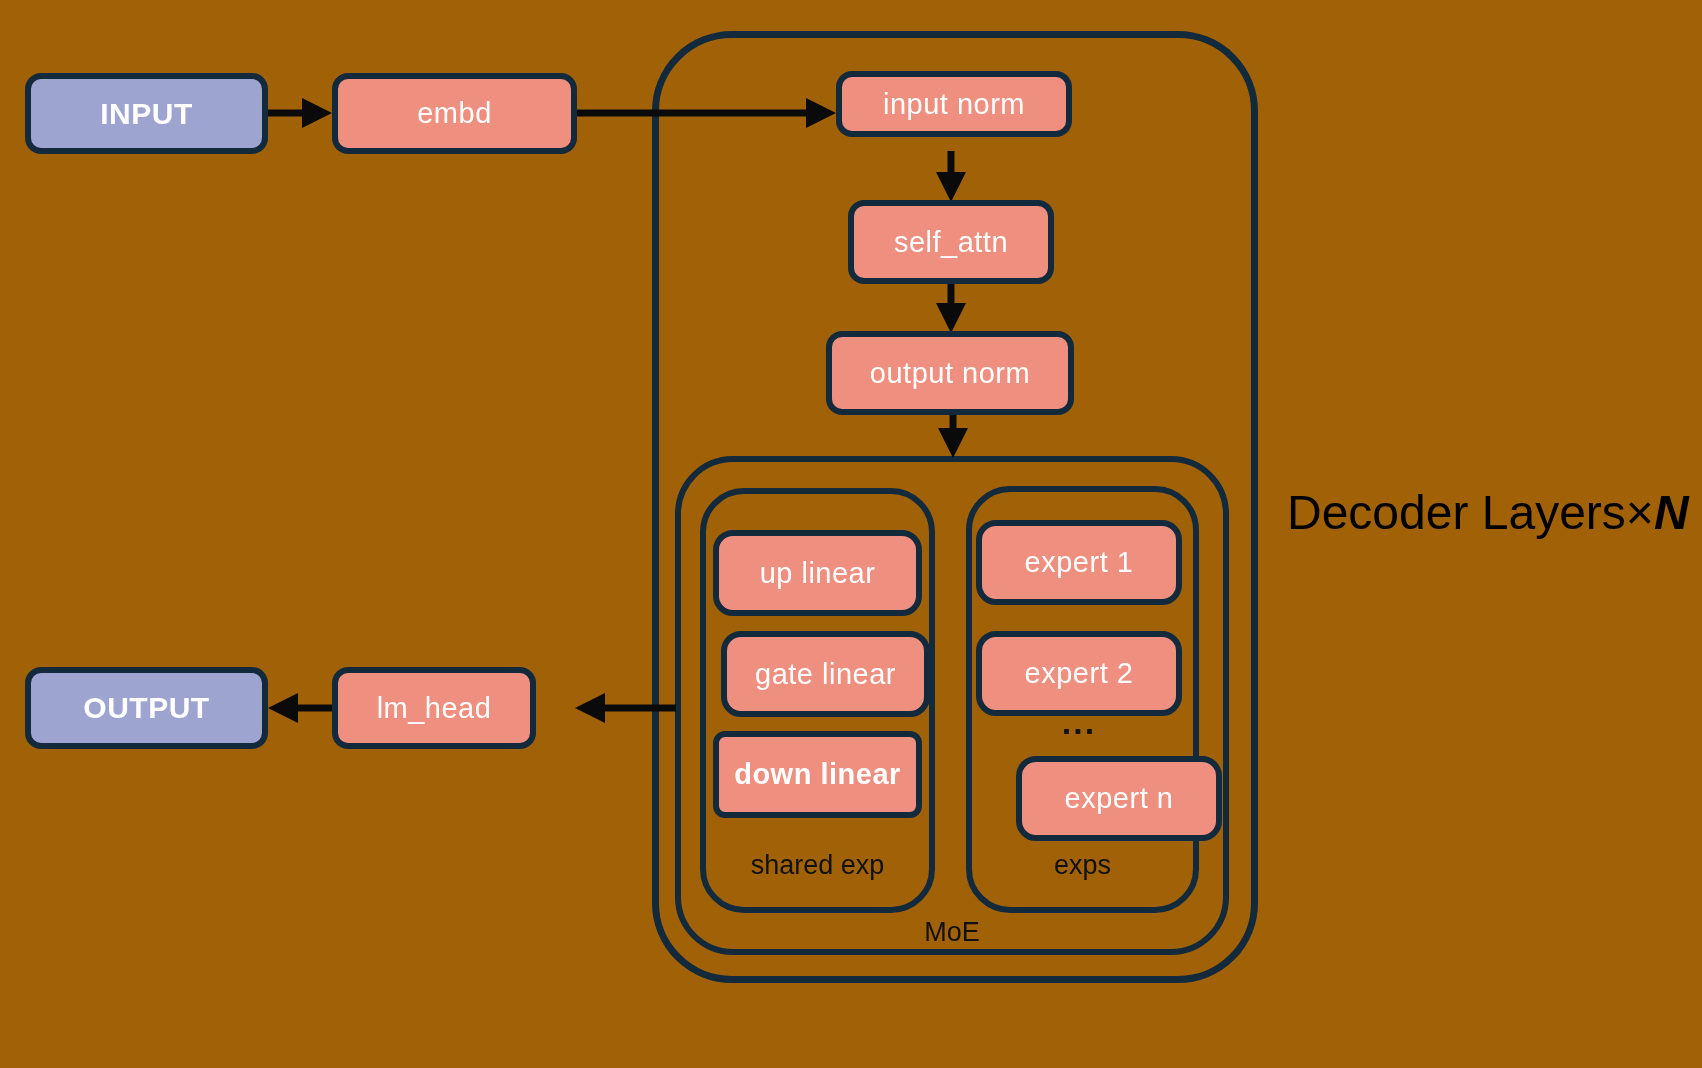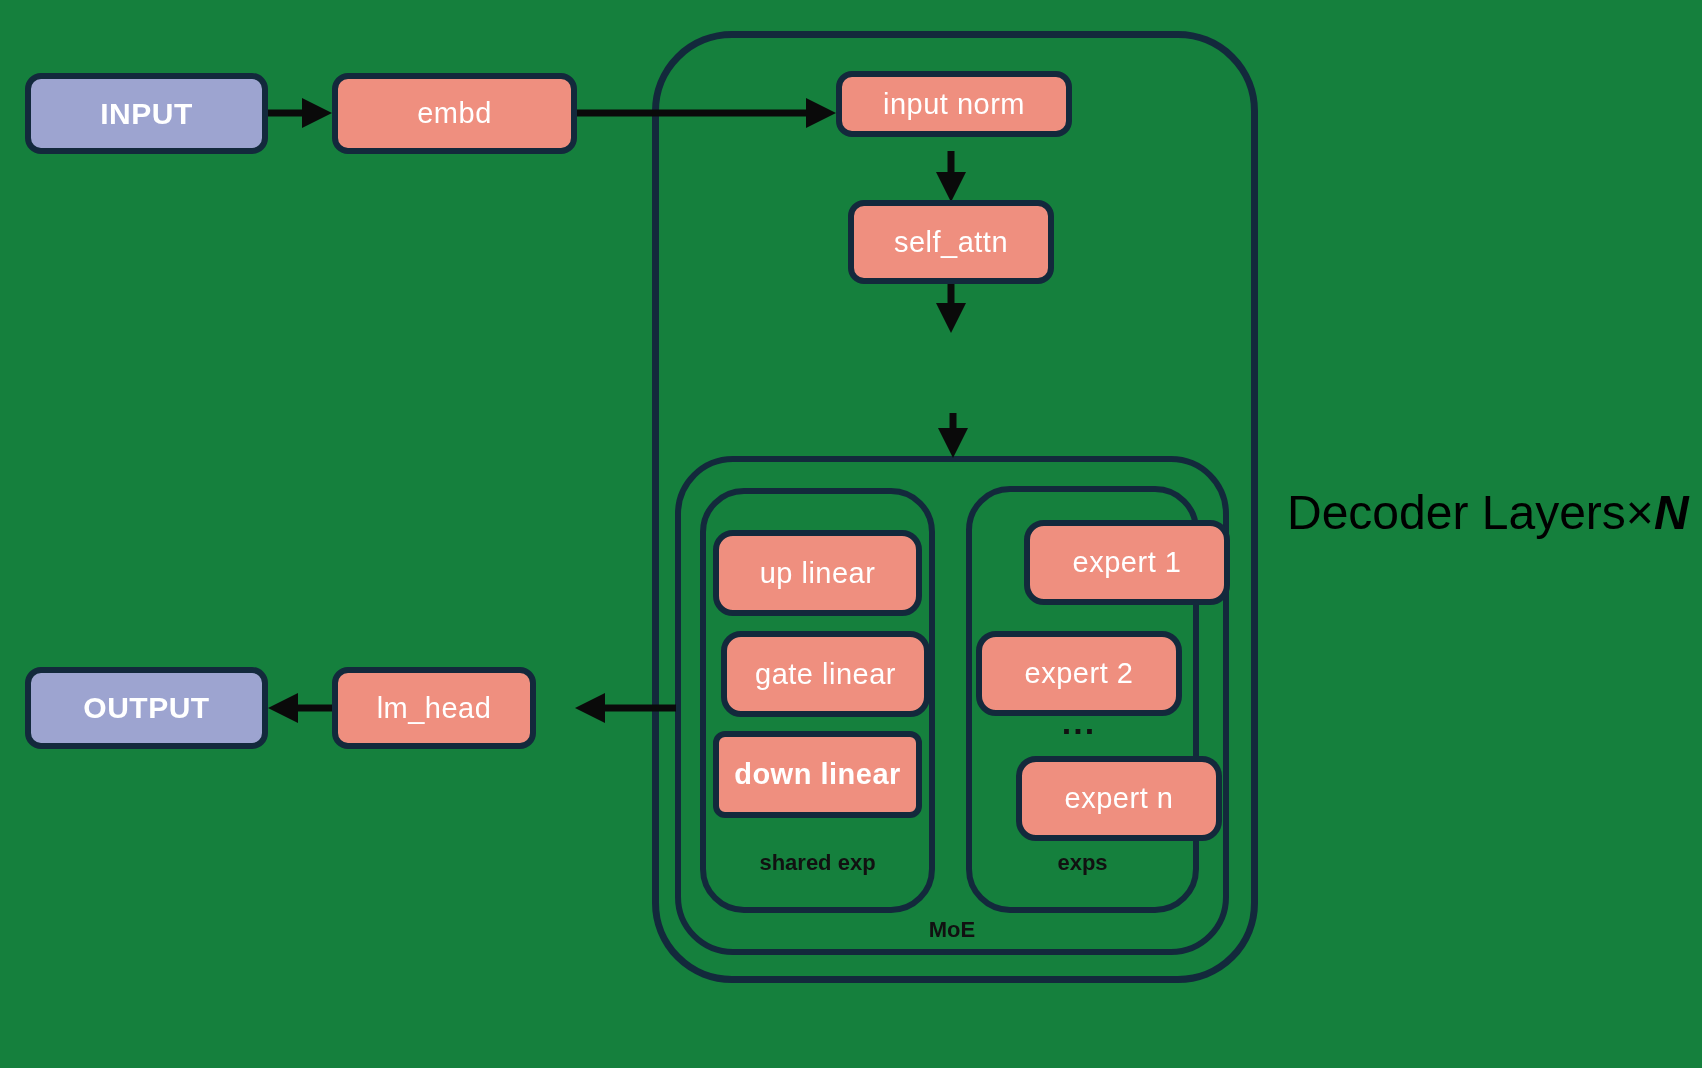--- a/index.html
+++ b/index.html
@@ -5,21 +5,21 @@
   html, body {
     margin: 0;
     padding: 0;
     background: #ffffff;
     font-family: "Liberation Sans", "DejaVu Sans", sans-serif;
   }
   .canvas {
     position: relative;
     width: 1702px;
     height: 1068px;
-    background: #15803d;
+    background: #a16207;
     overflow: hidden;
   }
   .arrows {
     position: absolute;
     left: 0; top: 0;
     width: 1702px;
     height: 1068px;
     pointer-events: none;
   }
   .arrows line {
@@ -47,22 +47,22 @@
   .node.mod  { background: var(--module-fill, #ef8f7f); }
   .container {
     position: absolute;
     box-sizing: border-box;
     border: 7px solid var(--border, #13293c);
     background: transparent;
   }
   .label {
     position: absolute;
     color: #111111;
-    font-size: 22px;
-    font-weight: 700;
+    font-size: 27px;
+    font-weight: 400;
     text-align: center;
   }
   .ellipsis {
     position: absolute;
     color: #111111;
     font-size: 34px;
     font-weight: 700;
     text-align: center;
     letter-spacing: 2px;
   }
@@ -124,32 +124,35 @@
   </div>
   <div class="node mod" style="left:332px; top:73px; width:245px; height:81px;">
     <span>embd</span>
   </div>
   <div class="node mod" style="left:836px; top:71px; width:236px; height:66px;">
     <span>input norm</span>
   </div>
   <div class="node mod" style="left:848px; top:200px; width:206px; height:84px;">
     <span>self_attn</span>
   </div>
+  <div class="node mod" style="left:826px; top:331px; width:248px; height:84px;">
+    <span>output norm</span>
+  </div>
 
   <div class="node mod" style="left:713px; top:530px; width:209px; height:86px; border-radius:20px;">
     <span>up linear</span>
   </div>
   <div class="node mod" style="left:713px; top:631px; width:209px; height:86px; border-radius:20px;margin-left:8px;">
     <span>gate linear</span>
   </div>
   <div class="node mod" style="left:713px; top:731px; width:209px; height:87px; border-radius:12px;font-weight:bold;">
     <span>down linear</span>
   </div>
 
-  <div class="node mod" style="left:976px; top:520px; width:206px; height:85px; border-radius:20px;margin-left:48px;">
+  <div class="node mod" style="left:976px; top:520px; width:206px; height:85px; border-radius:20px;">
     <span>expert 1</span>
   </div>
   <div class="node mod" style="left:976px; top:631px; width:206px; height:85px; border-radius:20px;">
     <span>expert 2</span>
   </div>
   <div class="ellipsis" style="left:1039px; top:703px; width:80px;">
     <span>...</span>
   </div>
   <div class="node mod" style="left:976px; top:756px; width:206px; height:85px; border-radius:20px;margin-left:40px;">
     <span>expert n</span>

